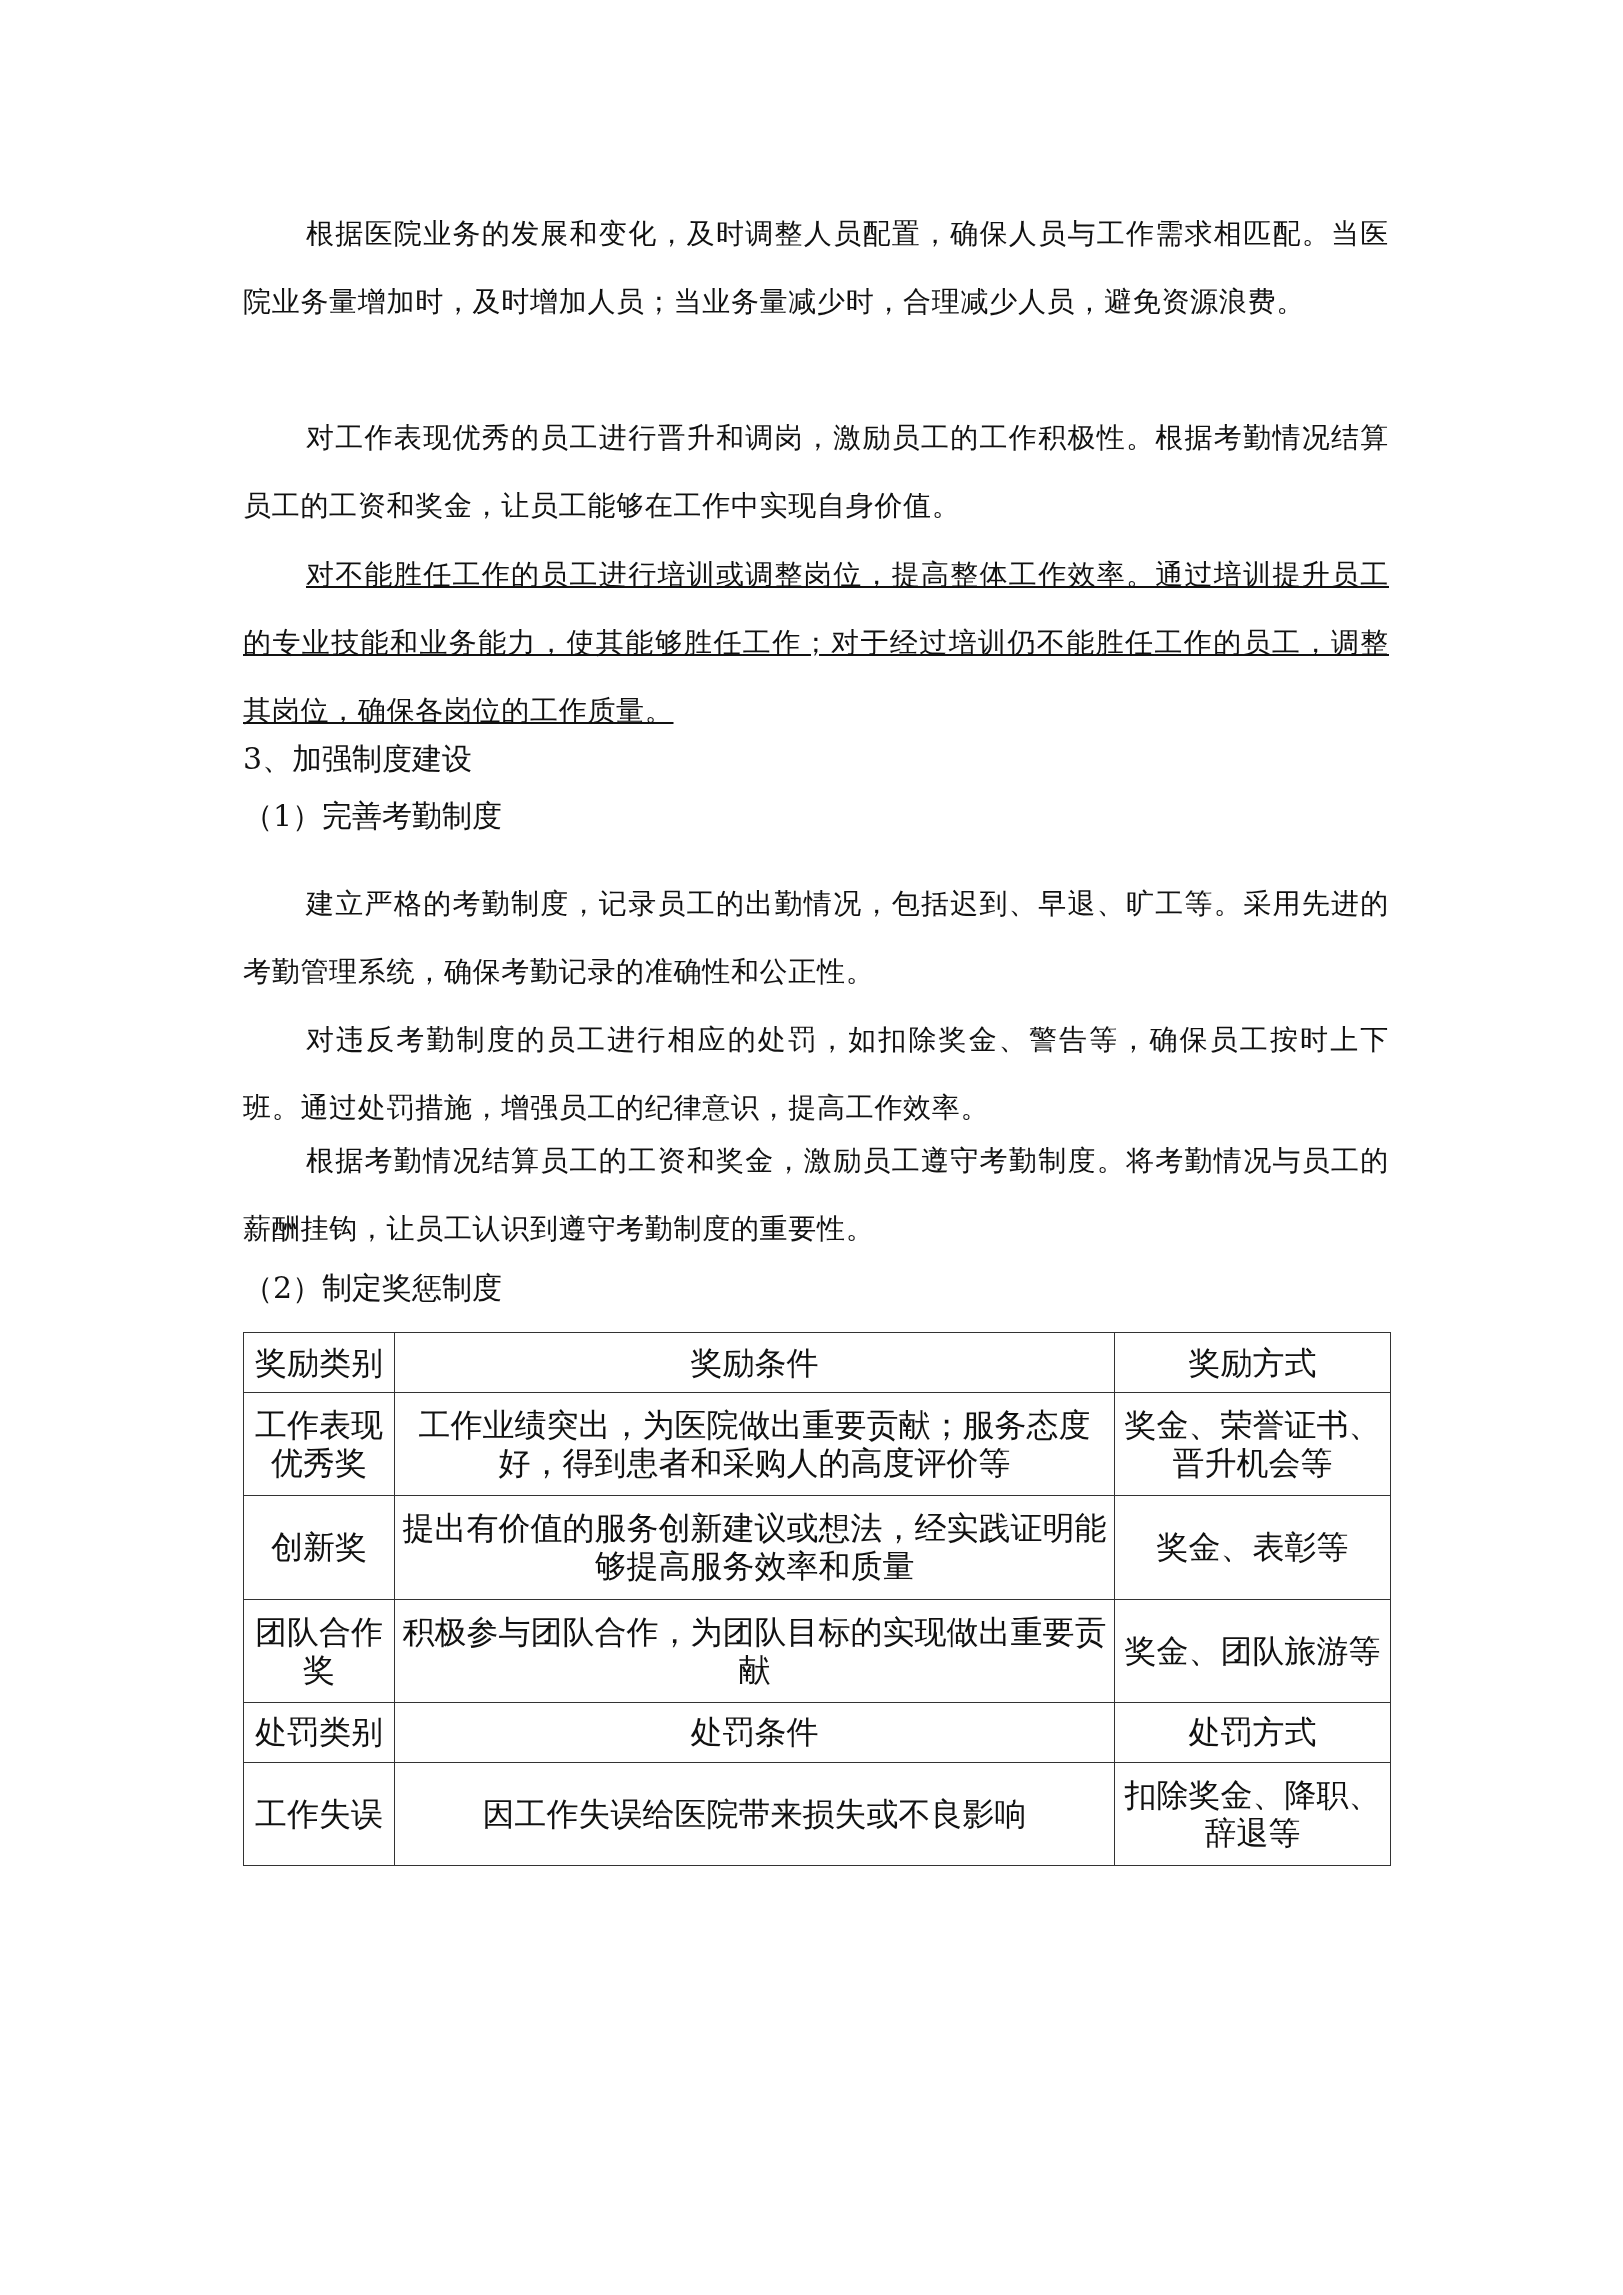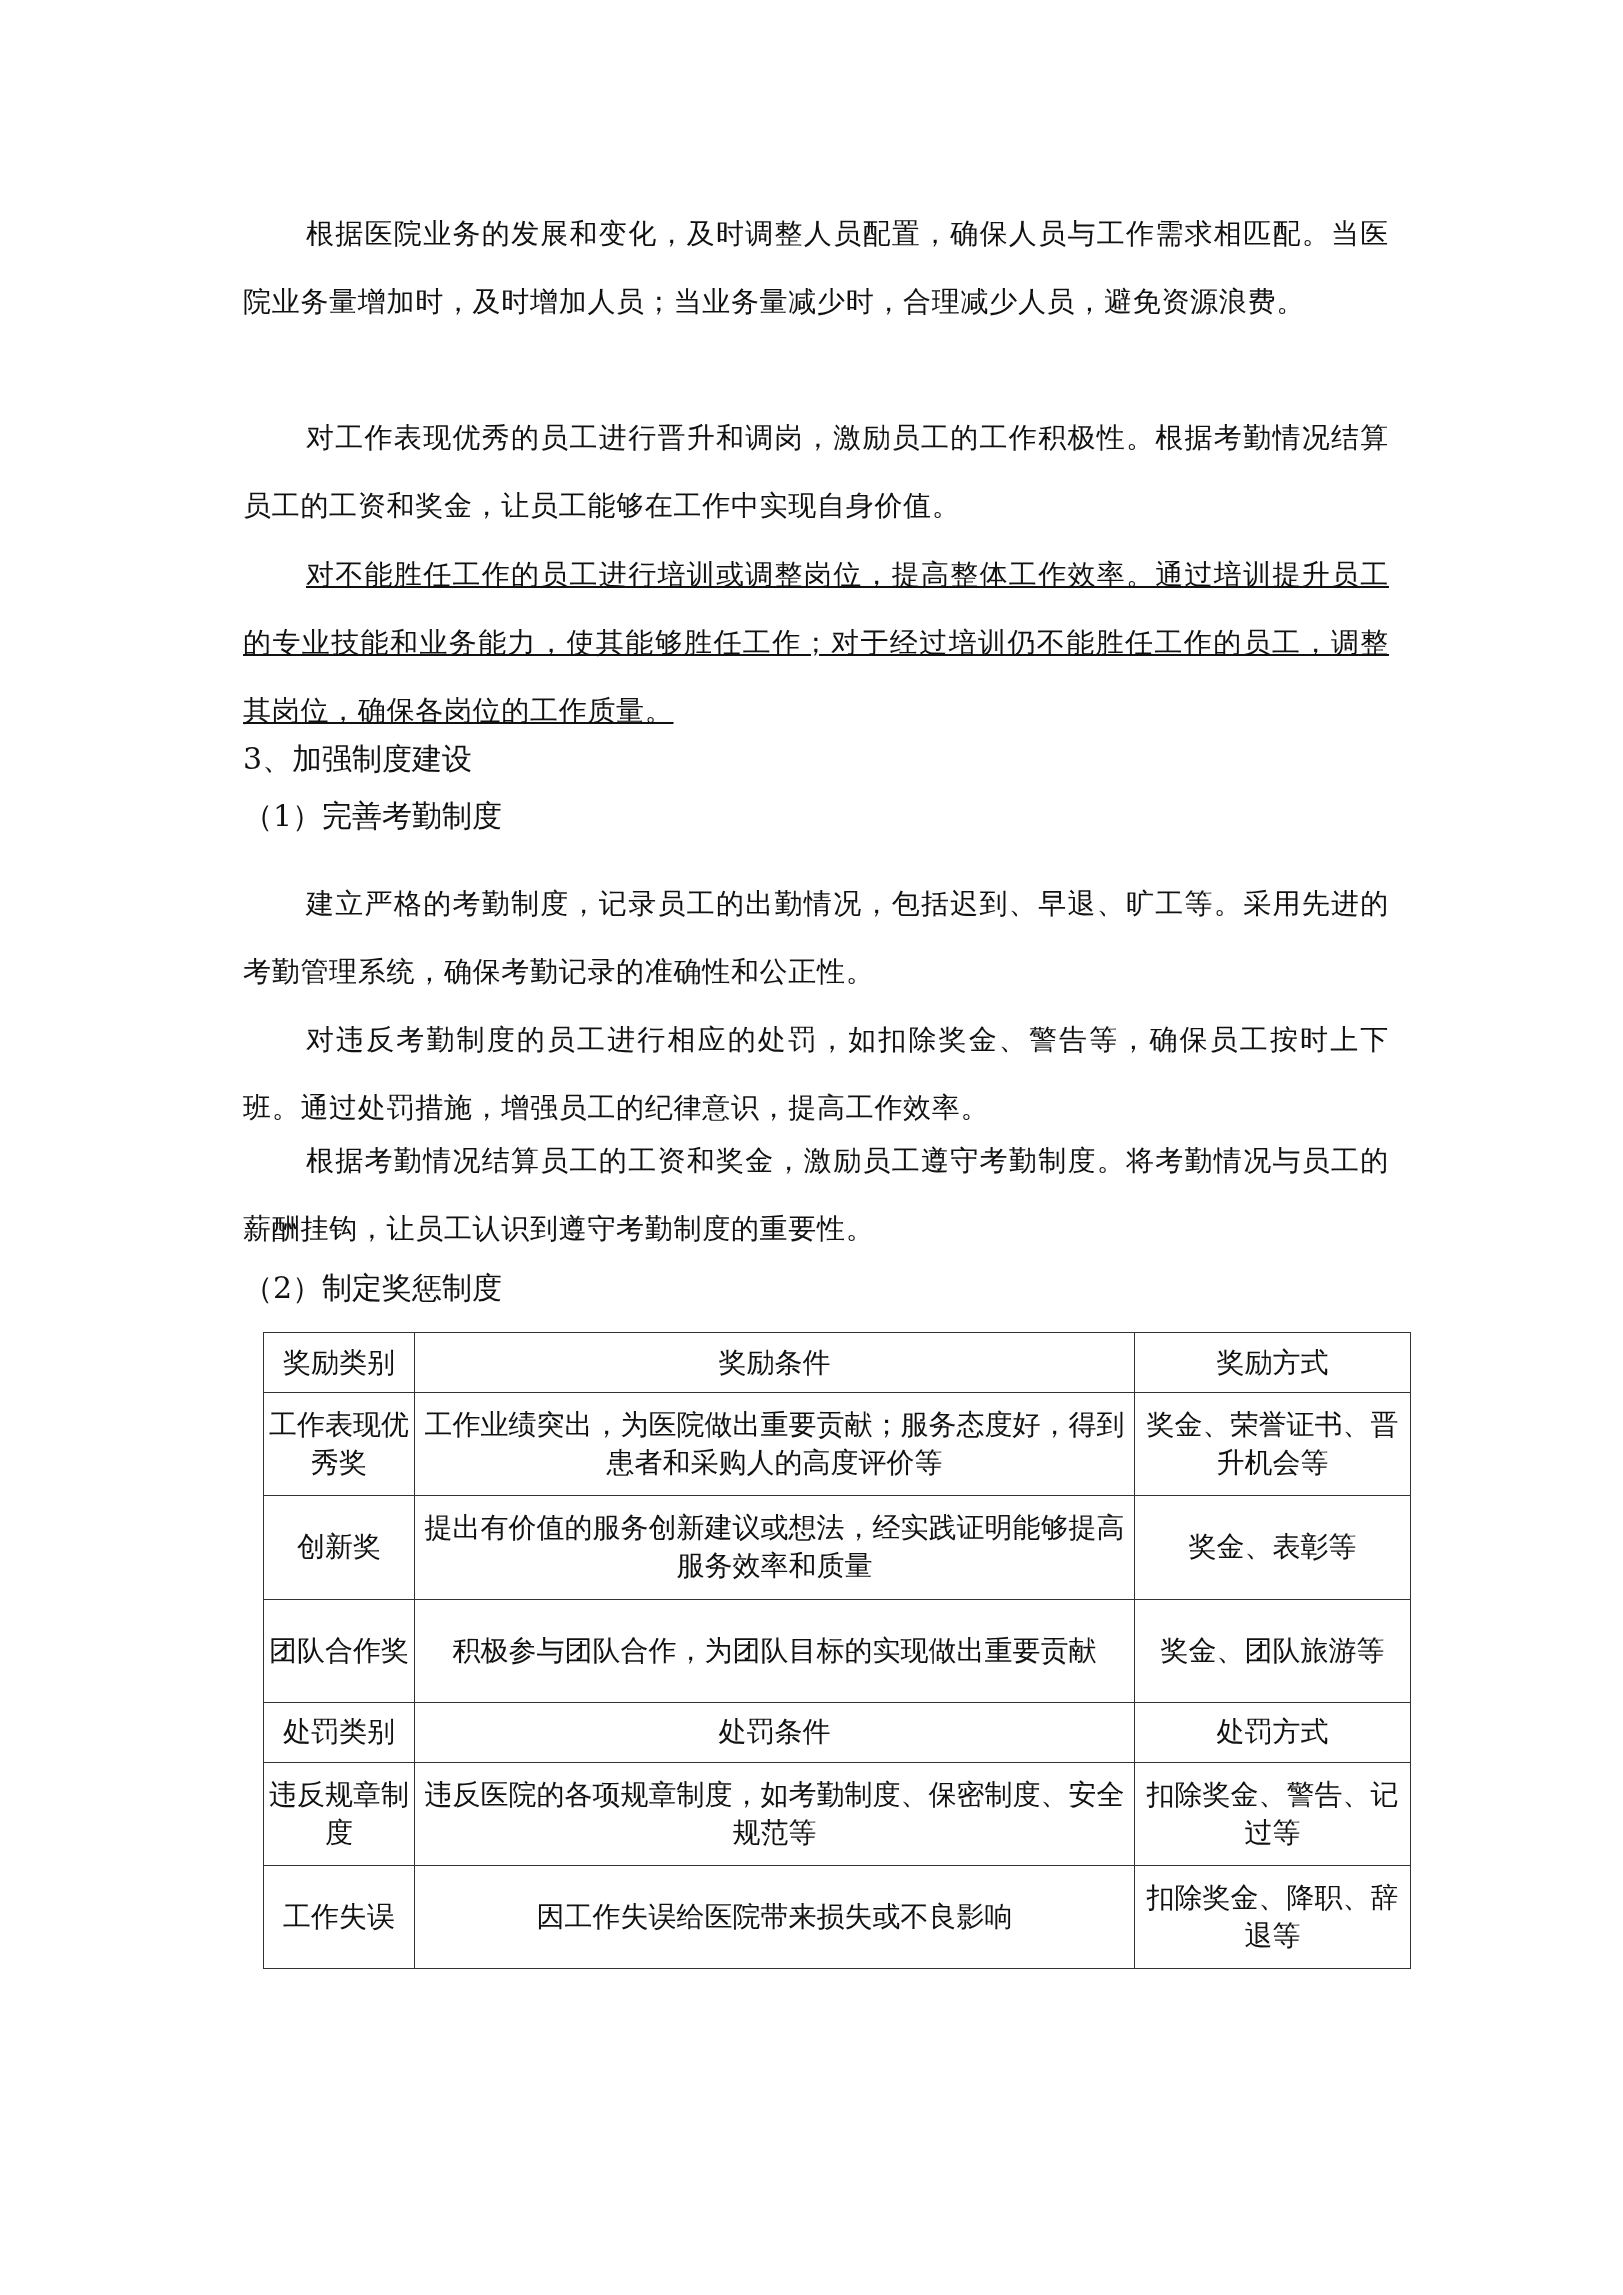--- a/index.html
+++ b/index.html
@@ -12,21 +12,21 @@
   .para {
     position: absolute; left: 0; width: 1146px;
     font-size: 28px; line-height: 68px; letter-spacing: 0.7px;
     text-indent: 63px; text-align: justify; text-align-last: left;
     margin: 0;
   }
   .heading { position: absolute; left: 0; font-size: 30px; line-height: 39px; margin: 0; }
   table.policy {
     position: absolute; left: 0; top: 1332px; width: 1146px;
     border-collapse: collapse; table-layout: fixed;
-    font-size: 28px; line-height: 38px; margin-left: 20px;
+    font-size: 32px; line-height: 38px;
   }
   table.policy td {
     border: 1.3px solid #333333; text-align: center; vertical-align: middle;
     padding: 2.6px 3.9px;
   }
   table.policy col.c1 { width: 151px; }
   table.policy col.c2 { width: 720px; }
   table.policy col.c3 { width: 276px; }
   tr.hdr td { height: 54px; }
   tr.r2 td { height: 97px; }
@@ -75,25 +75,20 @@
       <td>团队合作奖</td>
       <td>积极参与团队合作，为团队目标的实现做出重要贡献</td>
       <td>奖金、团队旅游等</td>
     </tr>
     <tr class="hdr">
       <td>处罚类别</td>
       <td>处罚条件</td>
       <td>处罚方式</td>
     </tr>
     <tr class="r2">
-      <td>违反规章制度</td>
-      <td>违反医院的各项规章制度，如考勤制度、保密制度、安全规范等</td>
-      <td>扣除奖金、警告、记过等</td>
-    </tr>
-    <tr class="r2">
       <td>工作失误</td>
       <td>因工作失误给医院带来损失或不良影响</td>
       <td>扣除奖金、降职、辞退等</td>
     </tr>
   </tbody>
     </table>
 </div>
 
 
 </body></html>

